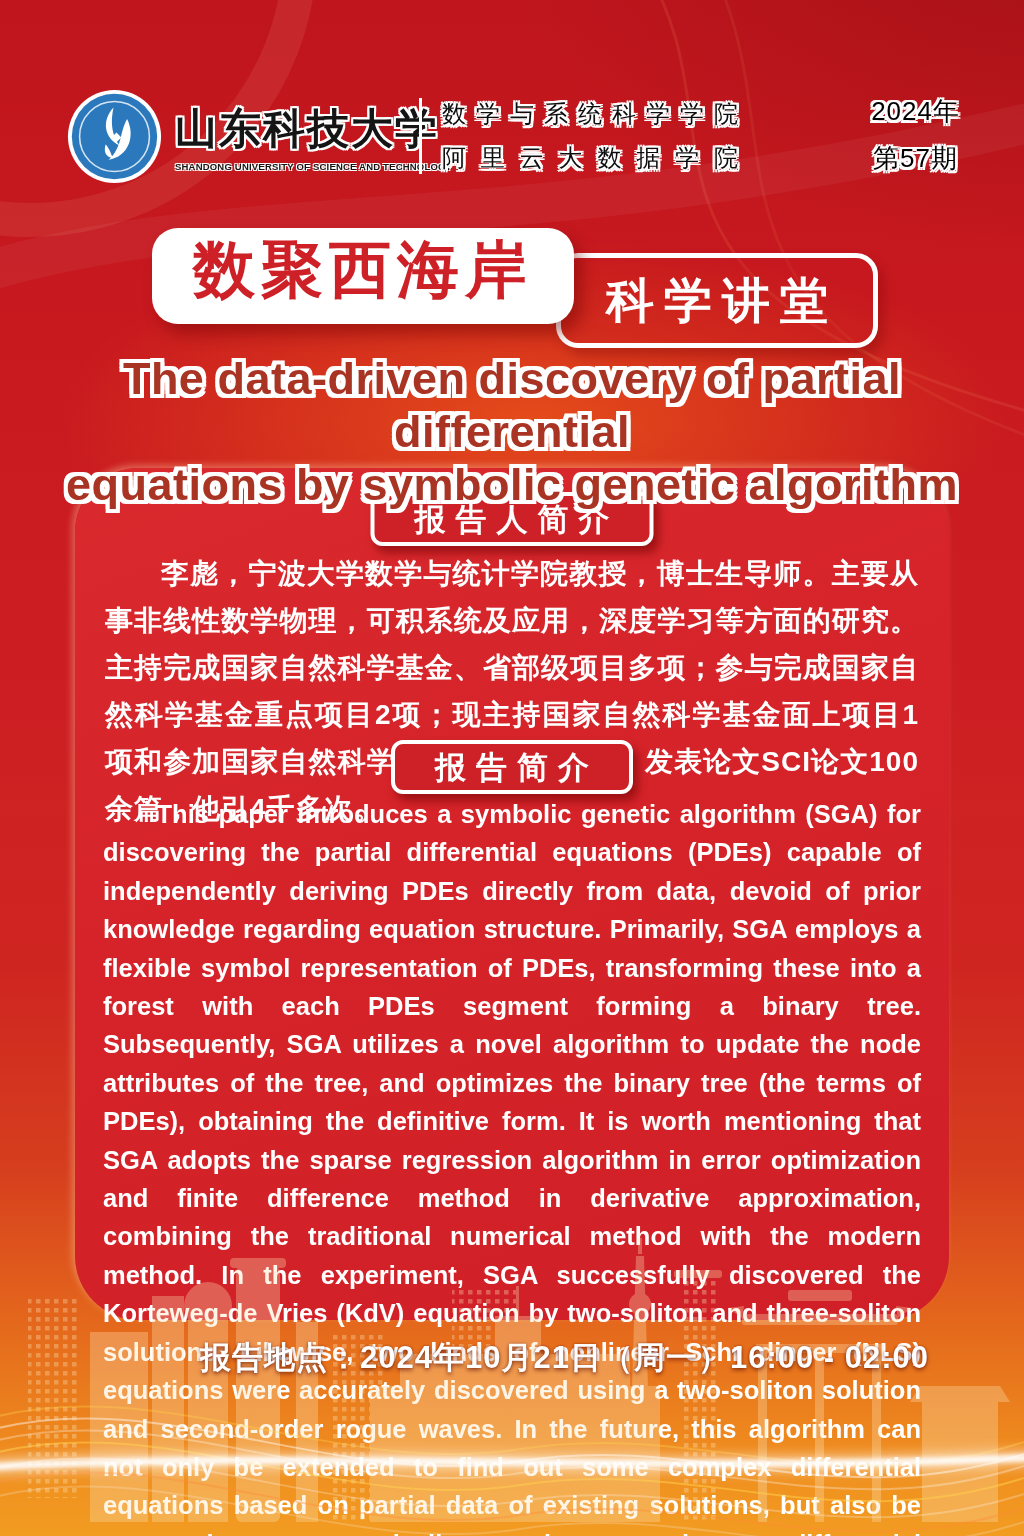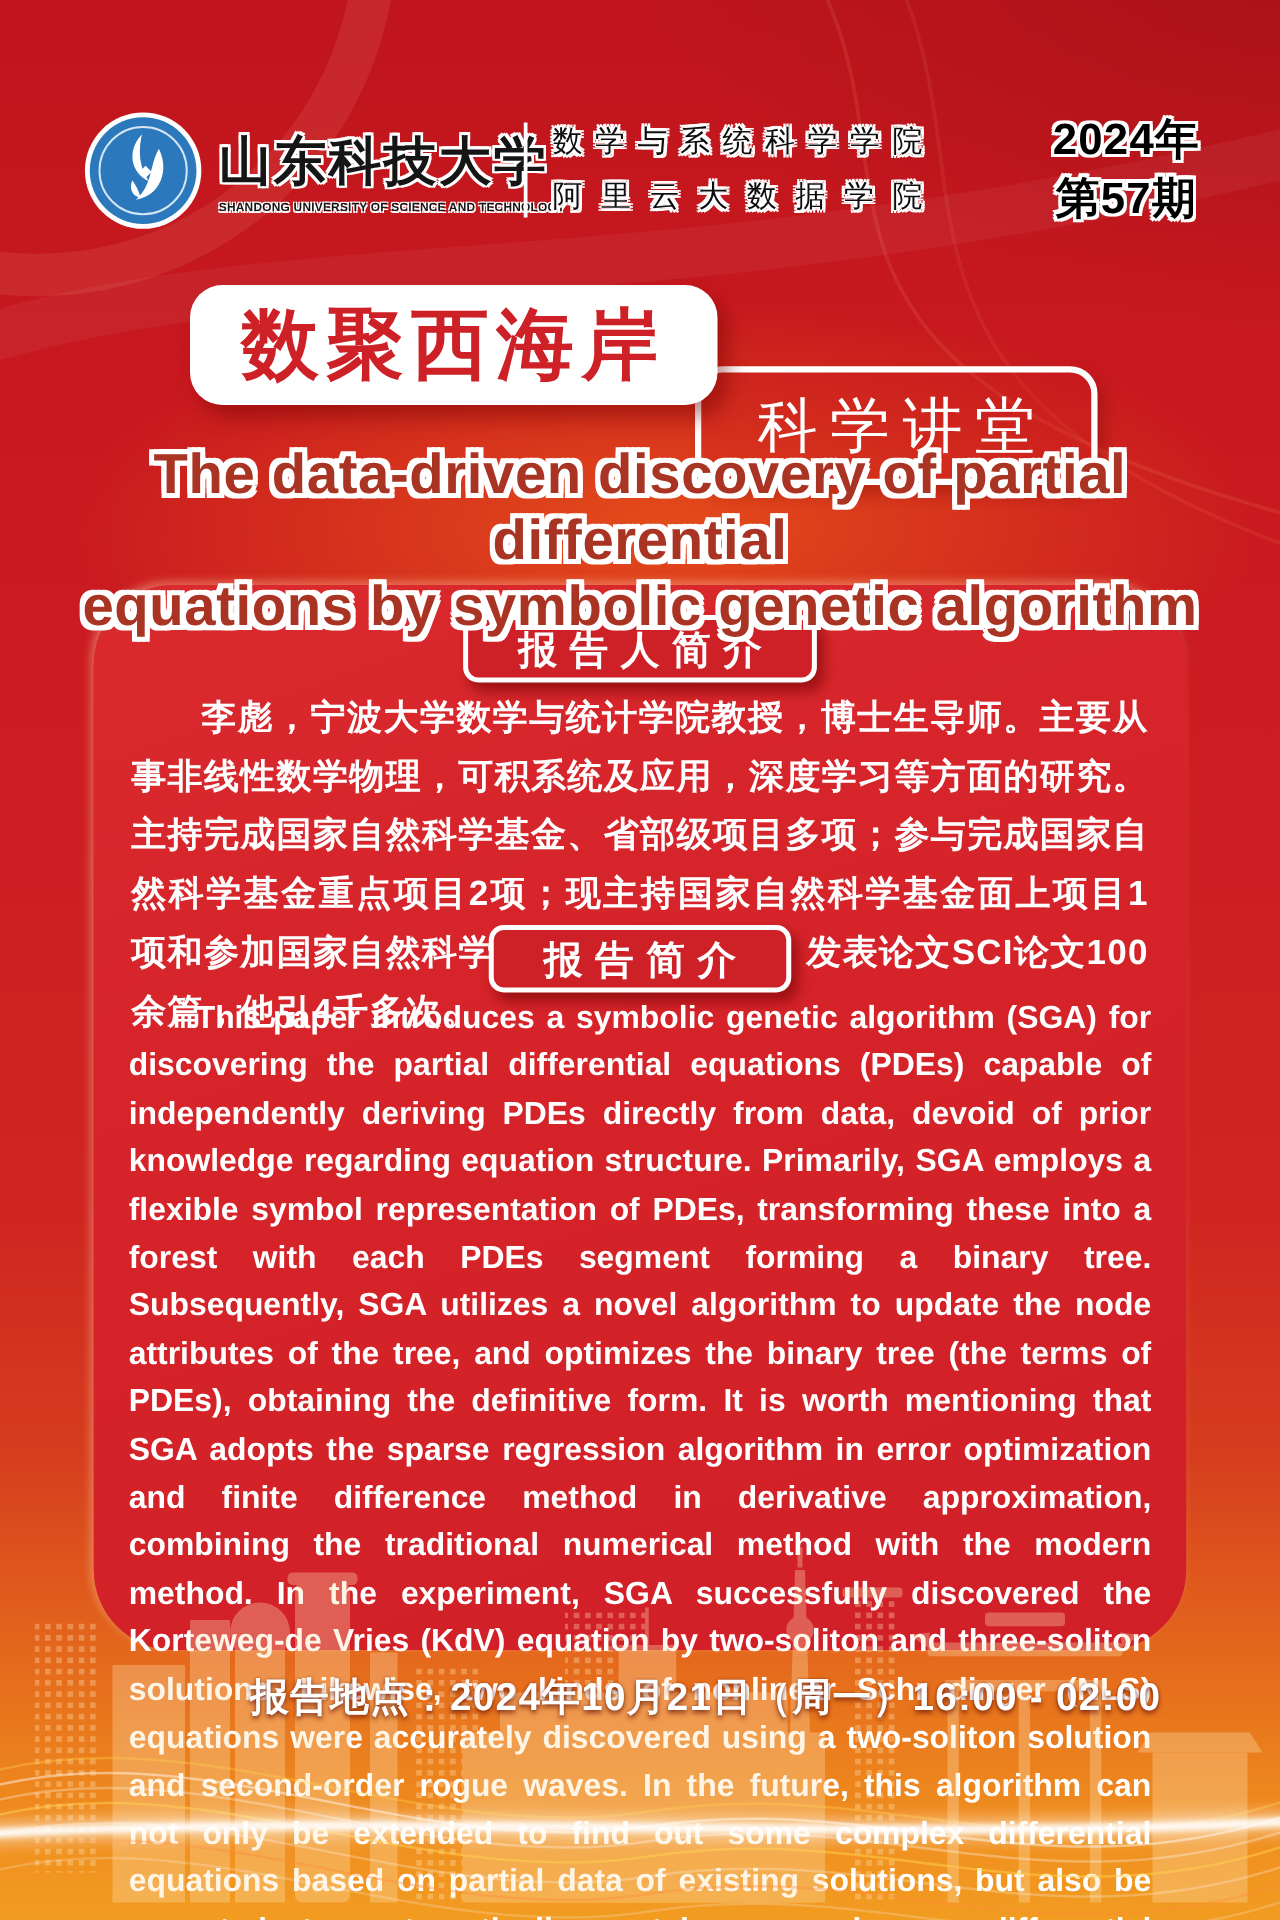--- a/index.html
+++ b/index.html
@@ -31,38 +31,38 @@
   }
   .hdr-divider{width:3px;height:76px;background:#fff;margin:0 20px 0 16px;flex:0 0 auto;}
   .college{width:296px;flex:0 0 auto;}
   .college div{
     font-size:24px;font-weight:400;color:#0d0d0d;line-height:44px;text-align:justify;text-align-last:justify;
     -webkit-text-stroke:1.5px #fff;paint-order:stroke fill;
     text-shadow:-2.5px -2.5px 0 #fff,2.5px -2.5px 0 #fff,-2.5px 2.5px 0 #fff,2.5px 2.5px 0 #fff,0 -2.5px 0 #fff,0 2.5px 0 #fff,-2.5px 0 0 #fff,2.5px 0 0 #fff;
   }
   .issue{position:absolute;right:4px;top:2px;text-align:center;}
   .issue div{
-    font-size:35px;font-weight:700;color:#000;line-height:47px;letter-spacing:1px;
+    font-size:26px;font-weight:400;color:#000;line-height:47px;letter-spacing:1px;
     -webkit-text-stroke:1.5px #fff;paint-order:stroke fill;
     text-shadow:-2.5px -2.5px 0 #fff,2.5px -2.5px 0 #fff,-2.5px 2.5px 0 #fff,2.5px 2.5px 0 #fff,0 -2.5px 0 #fff,0 2.5px 0 #fff,-2.5px 0 0 #fff,2.5px 0 0 #fff;
   }
 
   
   .banner-main{
     position:absolute;left:152px;top:228px;width:422px;height:96px;z-index:5;
-    background:#fff;border-radius:26px;display:flex;align-items:center;justify-content:center;
+    background:#fff;border-radius:26px;display:flex;justify-content:center;
     box-shadow:8px 10px 16px rgba(110,0,0,.45);
     color:#ce2127;font-size:62px;font-weight:900;letter-spacing:6px;
   }
   .banner-sub{
     position:absolute;left:556px;top:253px;width:322px;height:95px;z-index:4;
     border:5px solid #fff;border-radius:22px;background:rgba(200,25,30,.25);
     display:flex;align-items:center;justify-content:center;
     box-shadow:6px 8px 12px rgba(110,0,0,.30);
-    color:#fff;font-size:48px;font-weight:400;letter-spacing:10px;text-indent:10px;margin-top:40px;
+    color:#fff;font-size:48px;font-weight:700;letter-spacing:10px;text-indent:10px;
   }
 
   
   .title{
     position:absolute;top:352px;left:0;right:0;z-index:4;margin:0;text-align:center;
     font-size:45px;font-weight:900;line-height:53px;color:#a93423;letter-spacing:.5px;
     -webkit-text-stroke:2px #fff;paint-order:stroke fill;
     text-shadow:-4px -4px 0 #fff,4px -4px 0 #fff,-4px 4px 0 #fff,4px 4px 0 #fff,0 -4px 0 #fff,0 4px 0 #fff,-4px 0 0 #fff,4px 0 0 #fff,-3px -3px 0 #fff,3px -3px 0 #fff,-3px 3px 0 #fff,3px 3px 0 #fff;
   }
 

